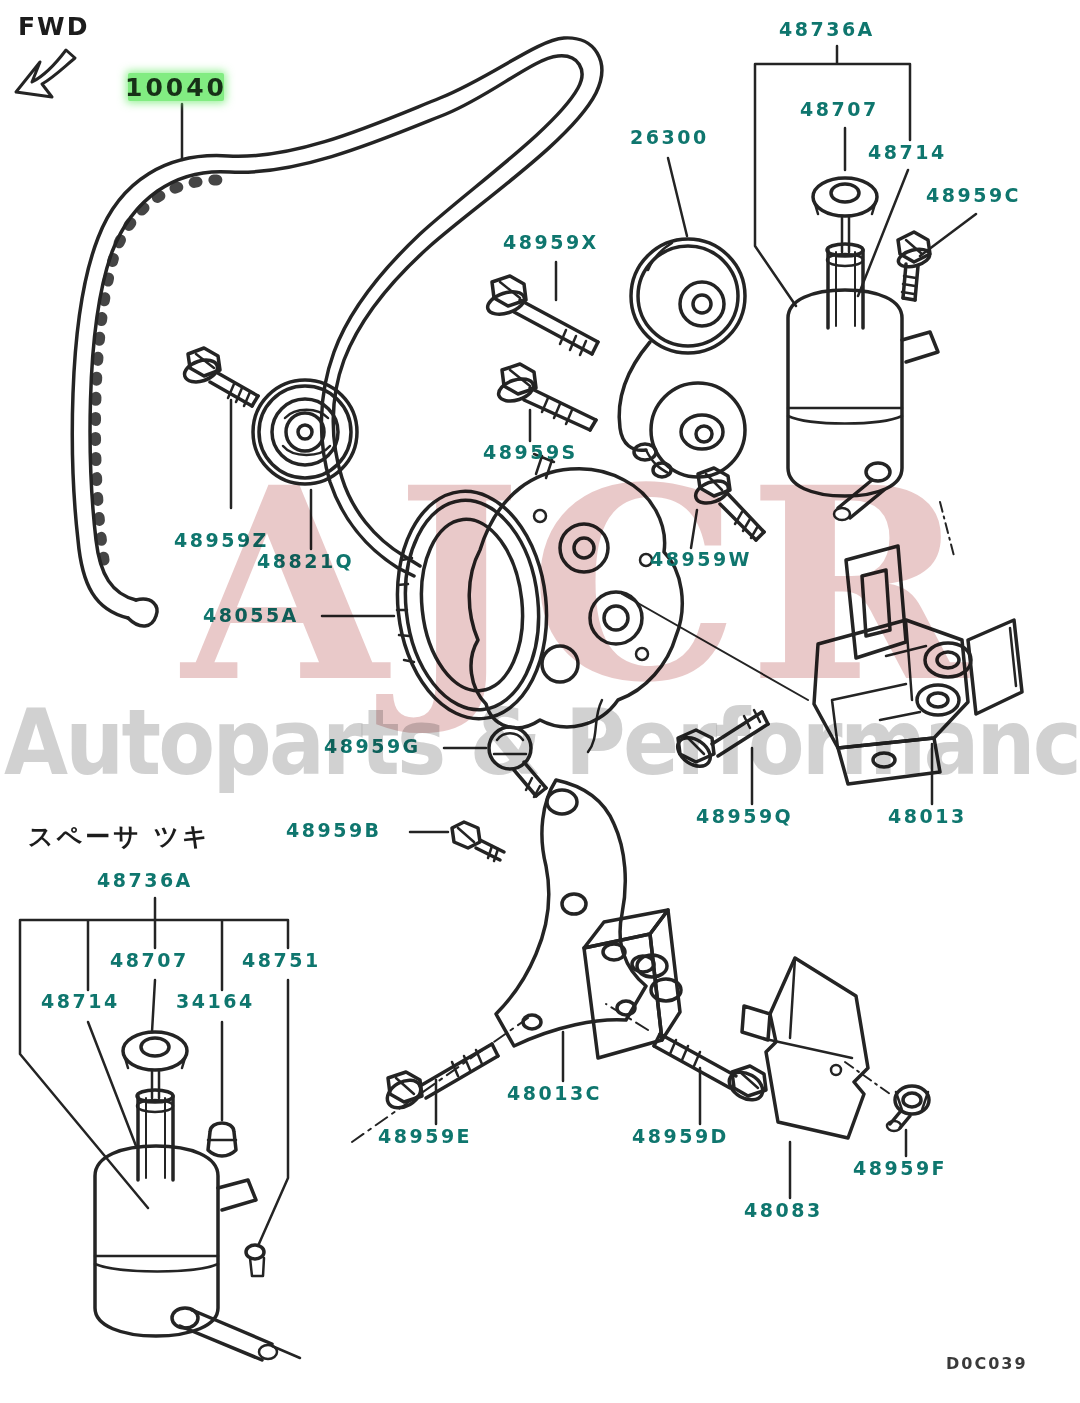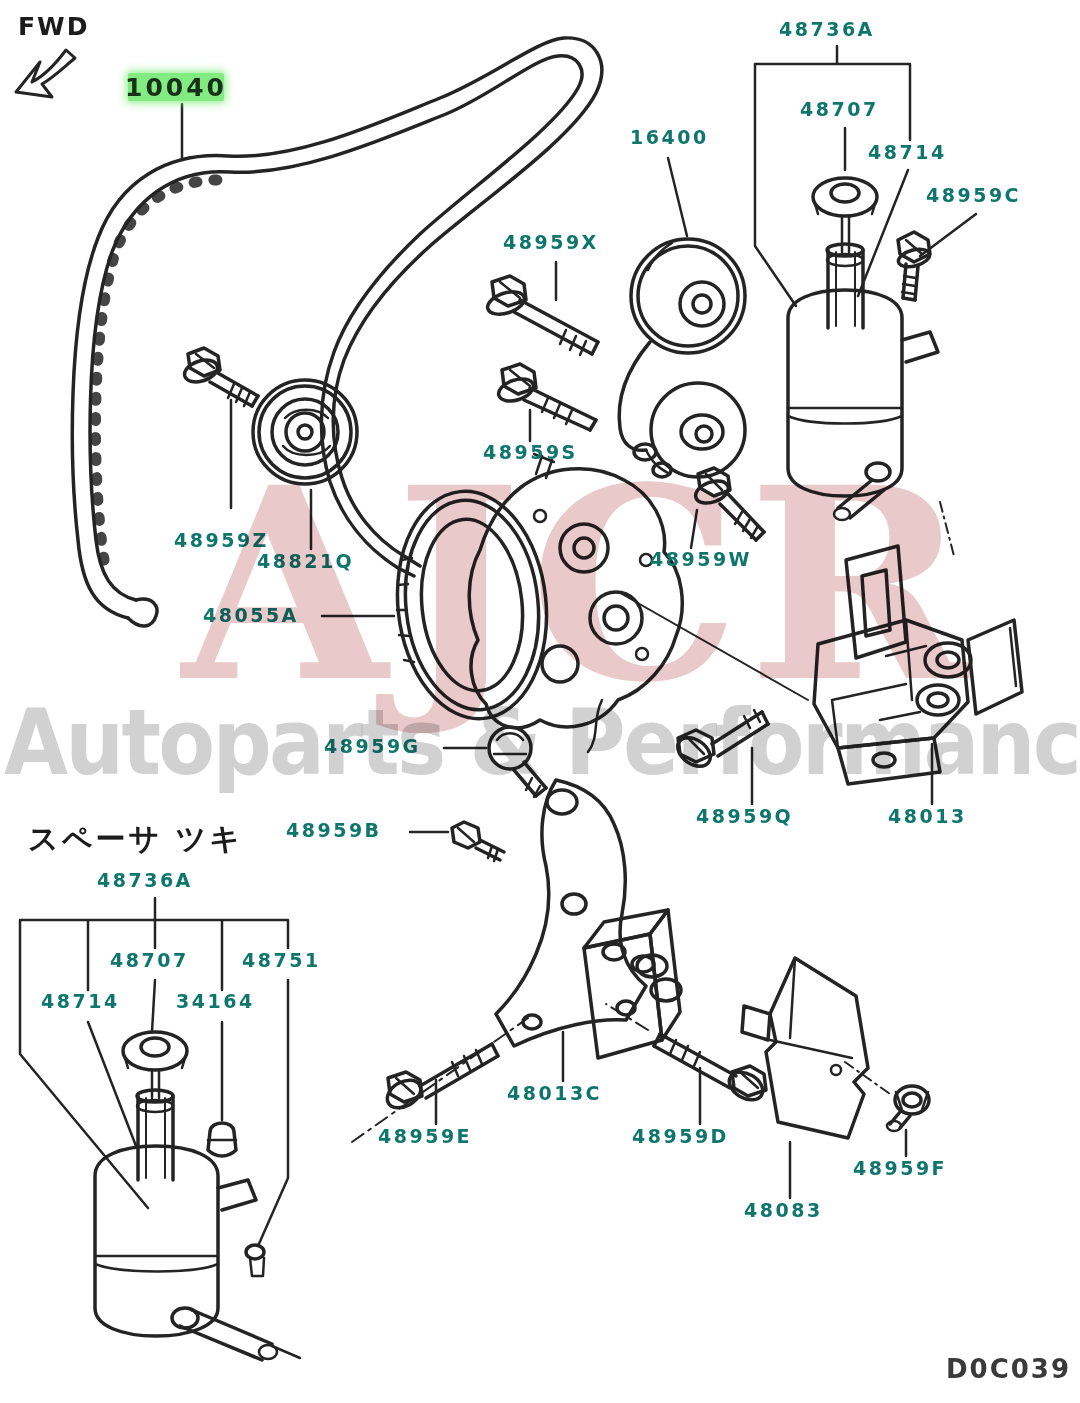--- a/index.html
+++ b/index.html
@@ -10,25 +10,25 @@
   #lineart{position:absolute;left:0;top:0;width:1080px;height:1403px;}
   .plabel{
     position:absolute;font-family:"DejaVu Sans",sans-serif;font-weight:700;
     font-size:19px;letter-spacing:2.5px;color:#0f766e;white-space:nowrap;line-height:1;
   }
   #fwd-label{
     position:absolute;left:18px;top:14px;font-weight:700;font-size:25px;
     letter-spacing:2px;color:#1c1c1c;line-height:1;
   }
   #note-jp{
-    position:absolute;left:28px;top:824px;font-weight:700;font-size:30px;
+    position:absolute;left:28px;top:824px;font-weight:700;font-size:25px;
     letter-spacing:3px;color:#1c1c1c;line-height:1;
   }
   #doc-code{
-    position:absolute;left:946px;top:1356px;font-weight:700;font-size:26px;
+    position:absolute;left:946px;top:1356px;font-weight:700;font-size:16px;
     letter-spacing:2px;color:#3a3a3a;line-height:1;
   }
   #hl-box{
     position:absolute;left:128px;top:73px;width:96px;height:28px;
     background:#82ec82;border-radius:2px;box-shadow:0 0 8px 2px rgba(120,238,120,.8);
     display:flex;align-items:center;justify-content:center;
   }
   #hl-box span{
     font-weight:700;font-size:25px;letter-spacing:3px;color:#173017;line-height:1;
   }
@@ -315,21 +315,21 @@
   <div id="fwd-label">FWD</div>
 
   <div id="hl-box">
     <span>10040</span>
   </div>
 
   <div class="plabel" style="left:779px;top:20px">48736A</div>
   <div class="plabel" style="left:800px;top:100px">48707</div>
   <div class="plabel" style="left:868px;top:143px">48714</div>
   <div class="plabel" style="left:926px;top:186px">48959C</div>
-  <div class="plabel" style="left:630px;top:128px">16400</div>
+  <div class="plabel" style="left:630px;top:128px">26300</div>
   <div class="plabel" style="left:503px;top:233px">48959X</div>
   <div class="plabel" style="left:483px;top:443px">48959S</div>
   <div class="plabel" style="left:174px;top:531px">48959Z</div>
   <div class="plabel" style="left:257px;top:552px">48821Q</div>
   <div class="plabel" style="left:203px;top:606px">48055A</div>
   <div class="plabel" style="left:650px;top:550px">48959W</div>
   <div class="plabel" style="left:324px;top:737px">48959G</div>
   <div class="plabel" style="left:286px;top:821px">48959B</div>
   <div class="plabel" style="left:696px;top:807px">48959Q</div>
   <div class="plabel" style="left:888px;top:807px">48013</div>

